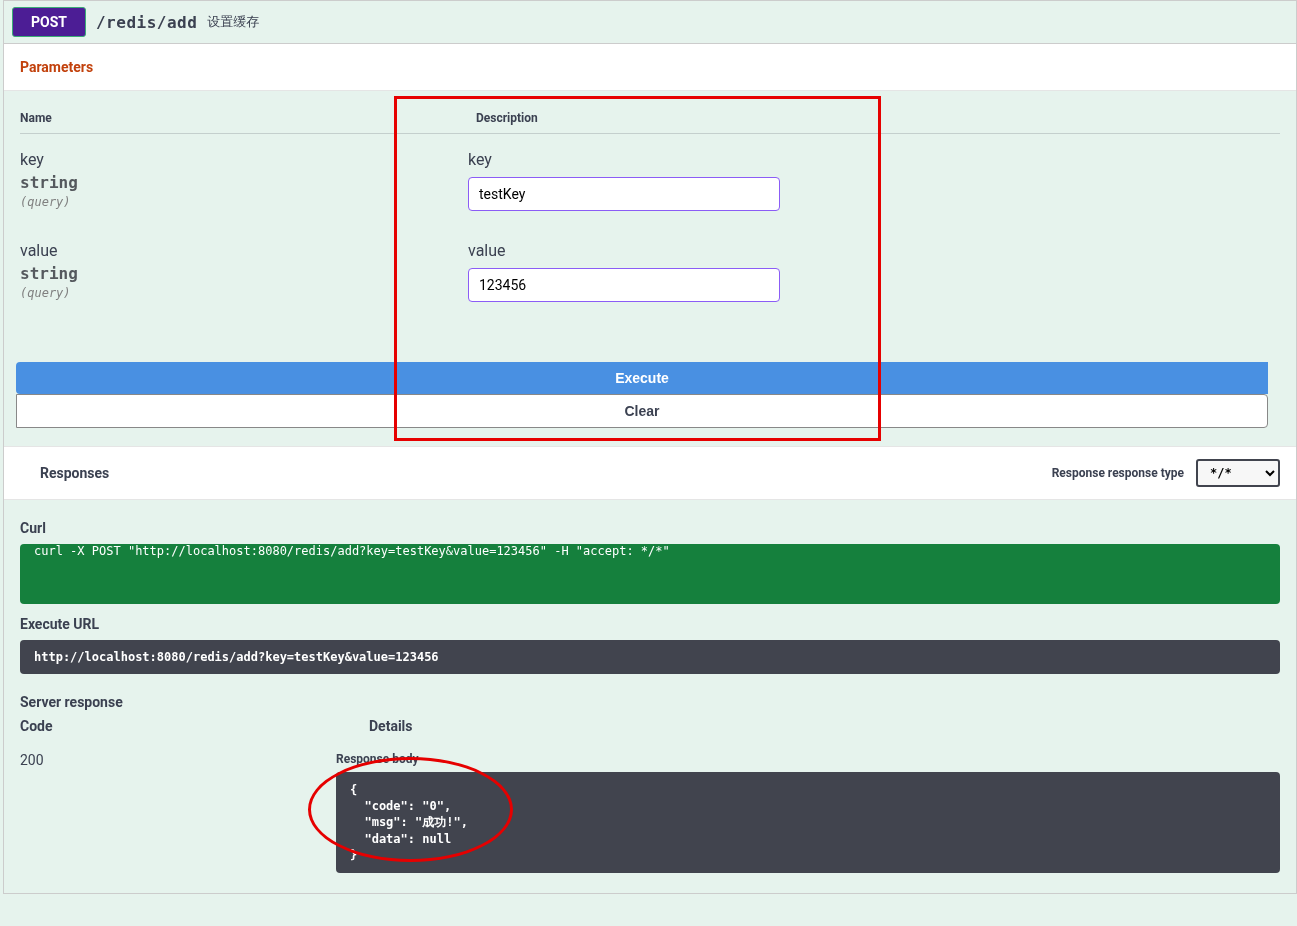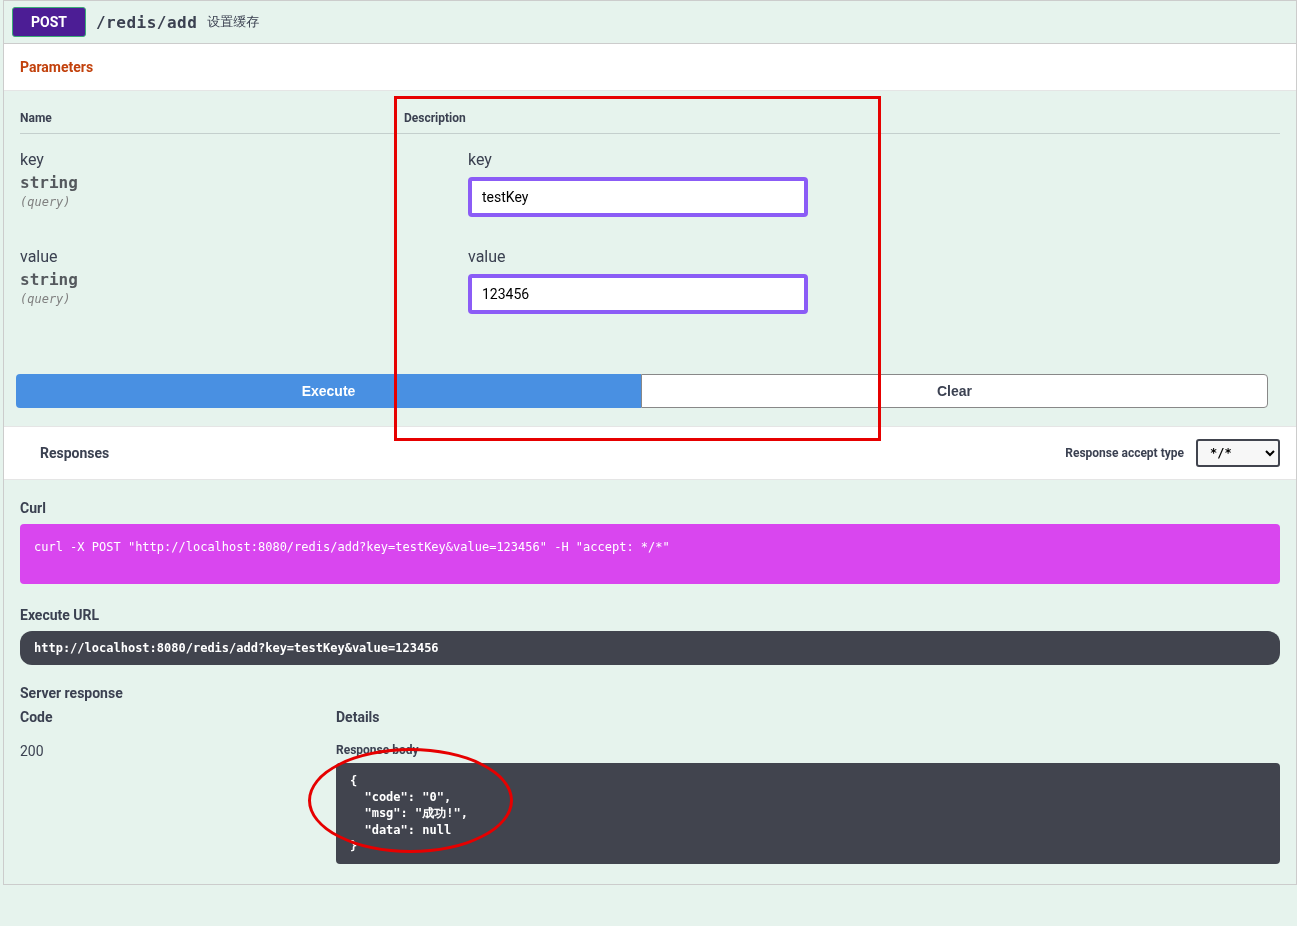--- a/index.html
+++ b/index.html
@@ -69,21 +69,21 @@
     }
     
     .params-table-header {
       display: flex;
       border-bottom: 1px solid rgba(59,65,81,0.2);
       padding-bottom: 8px;
       margin-bottom: 16px;
     }
     
     .col-name-header {
-      width: 384px;
+      width: 456px;
       font-weight: 700;
       color: #3b4151;
       font-size: 12px;
     }
     
     .col-desc-header {
       font-weight: 700;
       color: #3b4151;
       font-size: 12px;
     }
@@ -132,32 +132,33 @@
       flex: 1;
     }
     
     .param-label {
       font-size: 16px;
       color: #3b4151;
       margin-bottom: 8px;
     }
     
     .param-input {
-      width: 340px;
+      width: 312px;
       padding: 8px 10px;
-      border: 4px solid #8b5cf6;
+      border: 1px solid #8b5cf6;
       border-radius: 4px;
       font-size: 14px;
       font-family: inherit;
       background: #fff;
     }
     
     .button-row {
       display: flex;
       padding: 0 28px 18px 12px;
+      flex-direction: column;
     }
     
     .btn-execute {
       flex: 1;
       background: #4990e2;
       color: #fff;
       border: none;
       padding: 8px 0;
       font-weight: 700;
       font-size: 14px;
@@ -223,45 +224,46 @@
     }
     
     .sub-title {
       font-weight: 700;
       color: #3b4151;
       font-size: 14px;
       margin-bottom: 8px;
     }
     
     .code-block {
-      background: #d946ef;
+      background: #15803d;
       color: #fff;
-      padding: 16px 14px;
+      padding: 0 14px;
       font-family: Consolas, Monaco, monospace;
       font-size: 12px;
       border-radius: 4px;
-      margin-bottom: 23px;
+      margin-bottom: 12px;
       min-height: 60px;
       white-space: pre;
     }
     
     .request-url-block {
       background: #41444e;
       color: #fff;
       padding: 10px 14px;
       font-family: Consolas, Monaco, monospace;
       font-size: 12px;
-      border-radius: 12px;
+      border-radius: 4px;
       margin-bottom: 20px;
       font-weight: 600;
     }
     
     .server-response-row {
       display: flex;
       margin-bottom: 10px;
+      gap: 33px;
     }
     
     .code-col {
       width: 316px;
       font-weight: 700;
       font-size: 14px;
       color: #3b4151;
     }
     
     .details-col {
@@ -364,21 +366,21 @@
   </div>
 
   <div class="button-row">
     <button class="btn-execute">Execute</button>
     <button class="btn-clear">Clear</button>
   </div>
 
   <div class="responses-header">
     <div class="responses-title">Responses</div>
     <div class="content-type-row">
-      <span class="content-type-label">Response accept type</span>
+      <span class="content-type-label">Response response type</span>
       <select class="content-type-select">
         <option>*/*</option>
       </select>
     </div>
   </div>
 
   <div class="responses-body">
     <div class="sub-title">Curl</div>
     <div class="code-block">curl -X POST "http://localhost:8080/redis/add?key=testKey&amp;value=123456" -H "accept: */*"</div>
 

